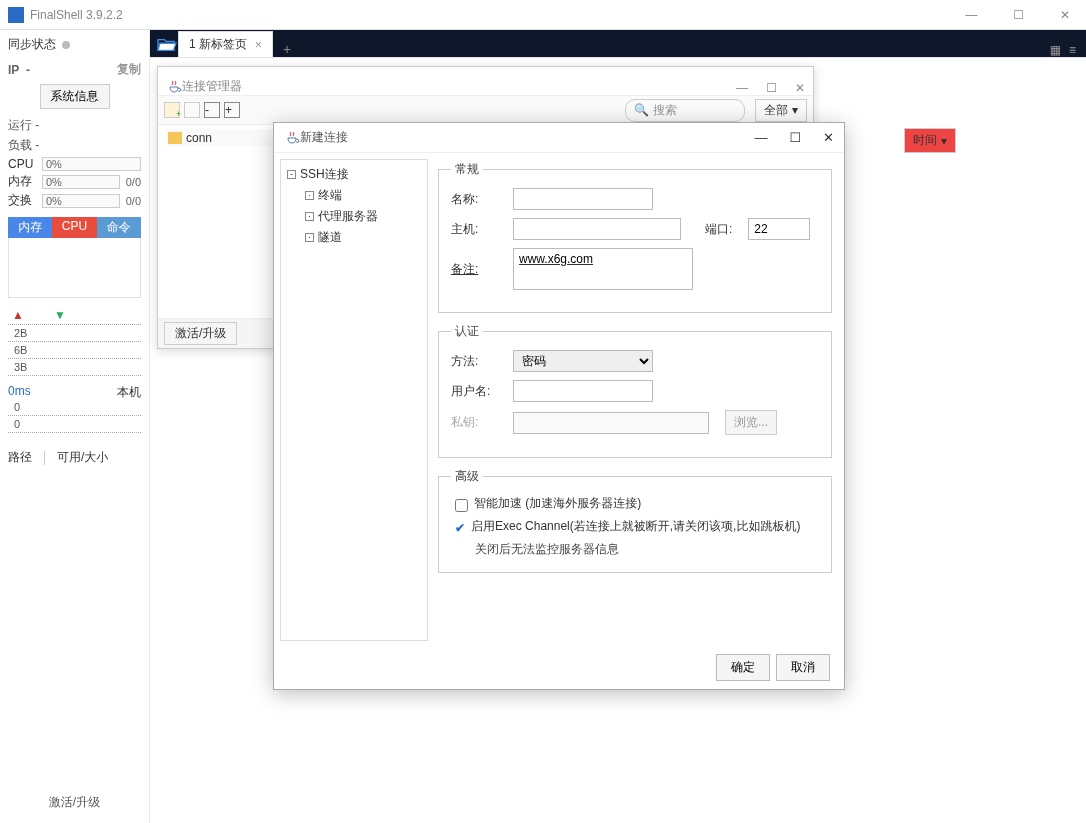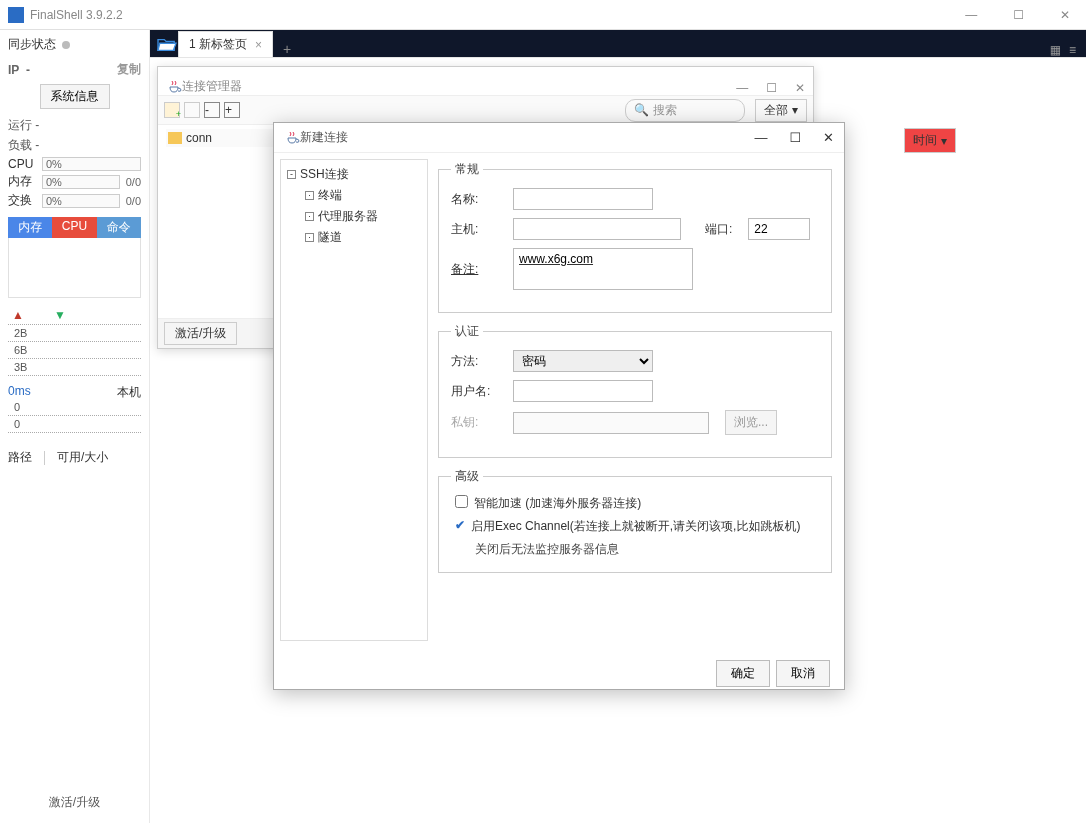--- a/index.html
+++ b/index.html
@@ -90,24 +90,24 @@
     .nc-dialog .form-row input[type=text], .nc-dialog .form-row input[type=password], .nc-dialog .form-row textarea { border: 1px solid #bbb; padding: 3px 5px; font-size: 12px; }
     .nc-dialog .form-row .w1 { width: 140px; }
     .nc-dialog .form-row .w2 { width: 168px; }
     .nc-dialog .form-row .wport { width: 62px; }
     .nc-dialog .form-row .wkey { width: 196px; }
     .nc-dialog .form-row textarea { width: 180px; height: 42px; resize: none; font-family: inherit; }
     .nc-dialog .form-row select { border: 1px solid #bbb; padding: 2px 4px; width: 140px; font-size: 12px; }
     .nc-dialog .form-row .port-label { margin-left: 8px; }
     .nc-dialog .disabled { color: #aaa; }
     .nc-dialog .browse-btn { border: 1px solid #ccc; padding: 3px 8px; background: #f5f5f5; cursor: pointer; font-size: 12px; color: #999; }
-    .nc-dialog .checkbox-row { display: flex; align-items: flex-start; gap: 6px; margin-bottom: 6px; padding-left: 4px; }
+    .nc-dialog .checkbox-row { display: flex; align-items: flex-end; gap: 6px; margin-bottom: 6px; padding-left: 4px; }
     .nc-dialog .checkbox-row input { width: 13px; height: 13px; }
     .nc-dialog .note { padding-left: 24px; color: #444; margin-top: 2px; }
-    .nc-dialog .nc-footer { height: 40px; display: flex; align-items: flex-end; justify-content: flex-end; gap: 6px; padding: 0 14px; }
+    .nc-dialog .nc-footer { height: 40px; display: flex; align-items: center; justify-content: flex-end; gap: 6px; padding: 0 14px; }
     .nc-dialog .nc-footer button { border: 1px solid #bbb; background: #f5f5f5; padding: 4px 14px; cursor: pointer; font-size: 12px; }
     
     .java-cup { display: inline-block; width: 16px; height: 16px; }
     .java-cup svg { width: 16px; height: 16px; }
     .folder-open { display: inline-block; }
     .folder-open svg { width: 22px; height: 18px; }
     .checkmark { color: #2a6cc4; font-weight: bold; }
   </style>
 </head>
 <body>

